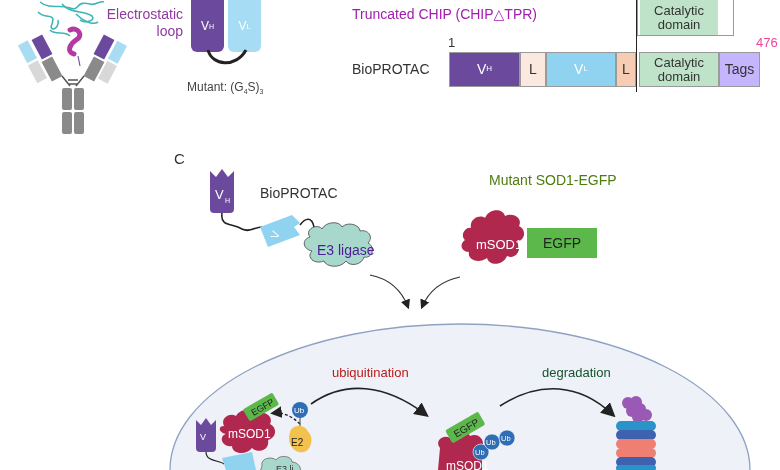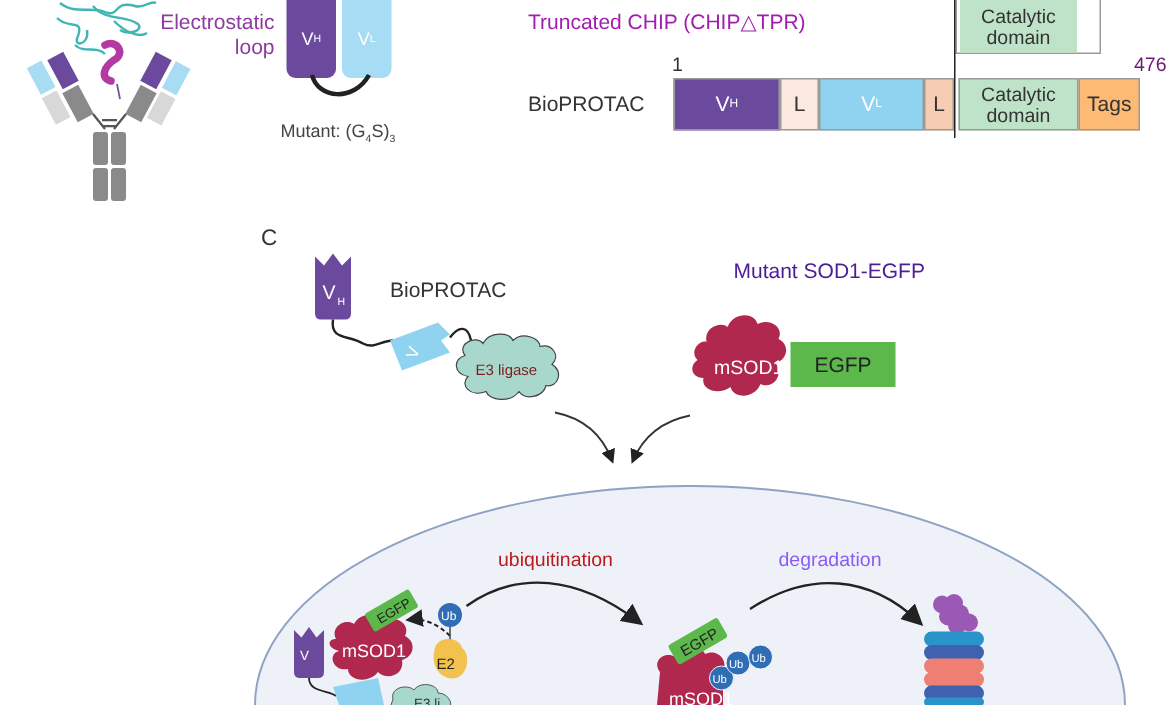--- a/index.html
+++ b/index.html
@@ -68,60 +68,60 @@
 </div>
 
 <div class="abs txt" style="left:352px;top:6px;font-size:14px;color:#a21caf">Truncated CHIP (CHIP△TPR)</div>
 <div class="abs" style="left:637px;top:0;width:97px;height:36px;border:1px solid #9a9a9a;border-top:none;box-sizing:border-box;background:#fff"></div>
 <div class="abs" style="left:640px;top:0;width:78px;height:35px;background:#bfe3c8;display:flex;align-items:center;justify-content:center;font-size:13px;color:#333;text-align:center;line-height:1.05">
   <span style="width:60px">Catalytic domain</span>
 </div>
 <div class="abs" style="left:636px;top:0;width:1px;height:92px;background:#222"></div>
 
 <div class="abs txt" style="left:448px;top:35px;font-size:13px;color:#333">1</div>
-<div class="abs txt" style="left:756px;top:35px;font-size:13px;color:#701a75">476</div>
+<div class="abs txt" style="left:756px;top:35px;font-size:13px;color:#ec4899">476</div>
 <div class="abs txt" style="left:352px;top:61px;font-size:14px;color:#333">BioPROTAC</div>
 
 <div class="bar-seg" style="left:449px;width:71px;background:#6b4a9e;color:#fff">
   <span>V</span>
     <sub style="font-size:8px">H</sub>
 </div>
 <div class="bar-seg" style="left:520px;width:26px;background:#fbe8df">
   <span>L</span>
 </div>
 <div class="bar-seg" style="left:546px;width:70px;background:#8fd3f0;color:#fff">
   <span>V</span>
     <sub style="font-size:8px">L</sub>
 </div>
 <div class="bar-seg" style="left:616px;width:20px;background:#f6cdb3">
   <span>L</span>
 </div>
 <div class="bar-seg" style="left:639px;width:80px;background:#bfe3c8;font-size:13px">
   <span style="width:62px">Catalytic domain</span>
 </div>
-<div class="bar-seg" style="left:719px;width:41px;background:#fdba74">
+<div class="bar-seg" style="left:719px;width:41px;background:#c4b5fd">
   <span>Tags</span>
 </div>
 
 <div class="abs txt" style="left:174px;top:150px;font-size:15px;color:#333">C</div>
 
 <svg class="abs" style="left:200px;top:165px" width="200" height="110">
   <path d="M10,6 L16,12 L22,4 L28,12 L34,6 L34,44 Q34,48 30,48 L14,48 Q10,48 10,44 Z" fill="#6b4a9e"></path>
   <text x="15" y="34" fill="#fff" font-size="13">V</text>
   <text x="25" y="38" fill="#fff" font-size="7">H</text>
   <path d="M22,48 C20,62 32,58 42,64 C50,68 54,62 62,62" fill="none" stroke="#222" stroke-width="1.6"></path>
   <path d="M60,62 L92,50 L100,58 L94,62 L100,70 L68,82 Z" fill="#8fd3f0"></path>
   <text x="72" y="73" fill="#fff" font-size="11" transform="rotate(-70 76 70)">V</text>
   <path d="M100,60 C106,52 112,52 114,62" fill="none" stroke="#222" stroke-width="1.6"></path>
   <path d="M110,72 C104,64 118,58 122,64 C126,56 140,56 142,62 C148,56 160,60 160,66 C168,64 174,72 168,78 C176,82 172,94 164,92 C162,100 150,102 146,96 C140,104 126,102 124,96 C114,100 106,92 112,86 C102,84 102,74 110,72 Z" fill="#a8d8cc" stroke="#444" stroke-width="0.8"></path>
 </svg>
 <div class="abs txt" style="left:260px;top:185px;font-size:14px;color:#333">BioPROTAC</div>
-<div class="abs txt" style="left:317px;top:242px;font-size:10px;color:#7f1d1d">E3 ligase</div>
-
-<div class="abs txt" style="left:489px;top:172px;font-size:14px;color:#4c1d95">Mutant SOD1-EGFP</div>
+<div class="abs txt" style="left:317px;top:242px;font-size:14px;color:#4c1d95">E3 ligase</div>
+
+<div class="abs txt" style="left:489px;top:172px;font-size:14px;color:#4d7c0f">Mutant SOD1-EGFP</div>
 <svg class="abs" style="left:455px;top:200px" width="90" height="75">
   <path d="M10,40 C4,34 12,26 16,28 C14,18 26,14 30,18 C34,8 48,8 50,16 C58,12 68,18 64,26 C72,30 70,40 62,42 C68,50 60,60 52,56 C48,66 34,66 32,58 C24,64 12,60 14,52 C6,52 4,44 10,40 Z" fill="#b0284e"></path>
 </svg>
 <div class="abs txt" style="left:476px;top:237px;font-size:13px;color:#fff">mSOD1</div>
 <div class="abs" style="left:527px;top:228px;width:70px;height:30px;background:#5cb84a;display:flex;align-items:center;justify-content:center;font-size:14px;color:#222">
   <span>EGFP</span>
 </div>
 
 <svg class="abs" style="left:350px;top:255px" width="130" height="65">
   <defs>
@@ -131,21 +131,21 @@
   </defs>
   <path d="M20,20 C40,24 52,36 58,52" fill="none" stroke="#333" stroke-width="1.2" marker-end="url(#ah)"></path>
   <path d="M110,22 C90,26 78,38 72,52" fill="none" stroke="#333" stroke-width="1.2" marker-end="url(#ah)"></path>
 </svg>
 
 <svg class="abs" style="left:0;top:0" width="780" height="470">
   <ellipse cx="460" cy="470" rx="290" ry="146" fill="#eef1f7" stroke="#8fa2c4" stroke-width="1.3"></ellipse>
 </svg>
 
 <div class="abs txt" style="left:332px;top:365px;font-size:13px;color:#b91c1c">ubiquitination</div>
-<div class="abs txt" style="left:519px;top:365px;font-size:13px;color:#8b5cf6">degradation</div>
+<div class="abs txt" style="left:542px;top:365px;font-size:13px;color:#14532d">degradation</div>
 
 <svg class="abs" style="left:0;top:0" width="780" height="470">
   <defs>
     <marker id="ah2" markerWidth="9" markerHeight="9" refX="6" refY="4.5" orient="auto">
       <path d="M0,0 L9,4.5 L0,9 Z" fill="#222"></path>
     </marker>
   </defs>
   <path d="M311,404 C345,380 385,384 425,414" fill="none" stroke="#222" stroke-width="1.6" marker-end="url(#ah2)"></path>
   <path d="M500,406 C540,380 580,384 612,414" fill="none" stroke="#222" stroke-width="1.6" marker-end="url(#ah2)"></path>
   <path d="M300,424 C292,416 282,412 274,413" fill="none" stroke="#222" stroke-width="1.3" stroke-dasharray="3,2" marker-end="url(#ah2)"></path>

